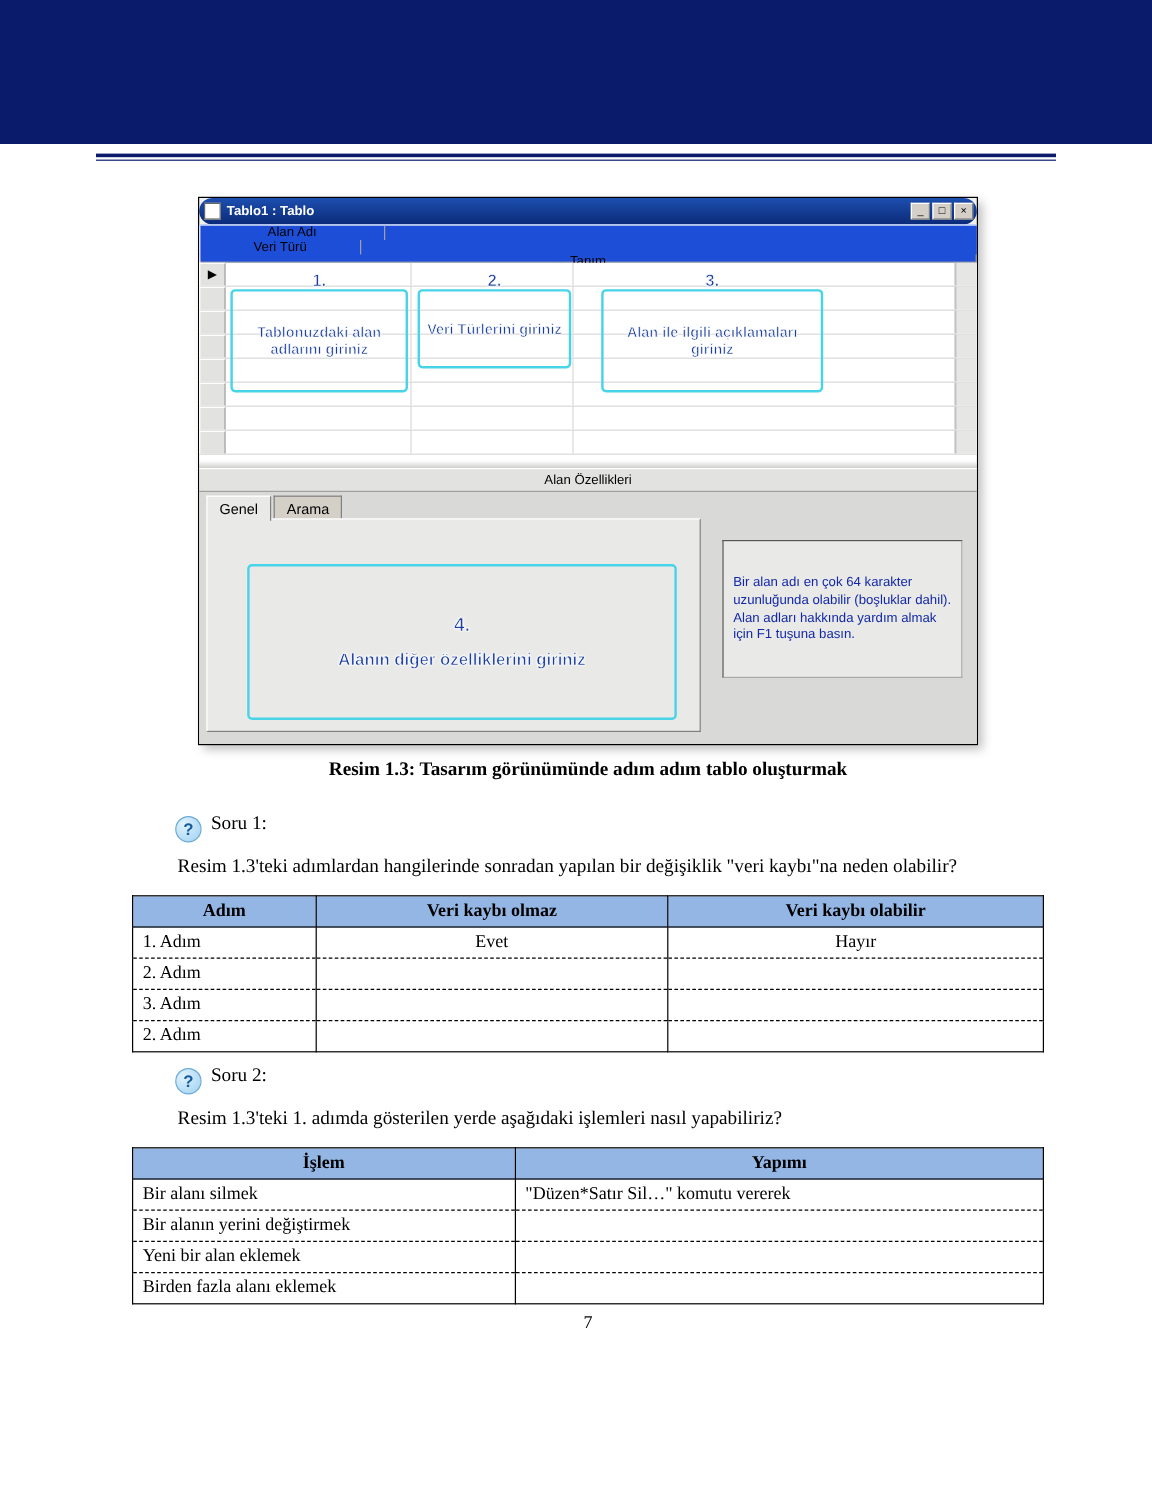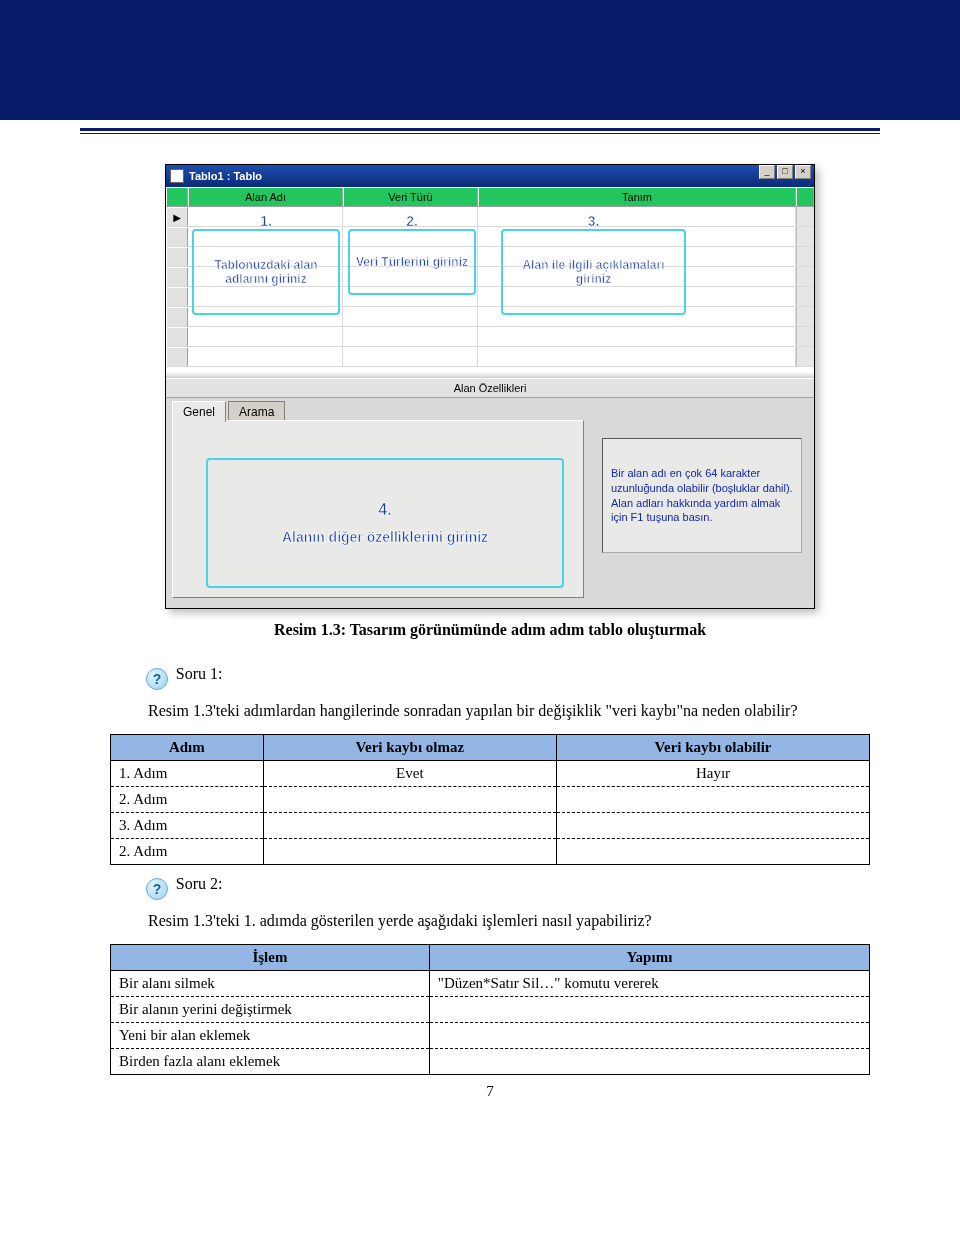--- a/index.html
+++ b/index.html
@@ -23,37 +23,38 @@
   .fig {
     width: 650px;
     background: #f0f0f0;
     border: 1px solid #000;
     box-shadow: 4px 4px 8px rgba(0,0,0,0.25);
     position: relative;
   }
   .fig-titlebar {
     height: 22px;
     background: linear-gradient(#1d4fb0, #0b2a78);
-    display: flex; justify-content: space-between;
+    display: flex; align-items: center; justify-content: space-between;
     padding: 0 3px 0 4px;
+    border-radius: 11px;
   }
   .fig-titlebar .t {
     color: white; font-family: Tahoma, Arial, sans-serif; font-size: 11px; font-weight: bold;
     display: flex; align-items: center; gap: 5px;
   }
   .app-ico { width: 14px; height: 14px; background: #fff; border: 1px solid #666; display:inline-block; }
   .winbtns { display:flex; gap:2px; }
   .winbtn {
     width: 16px; height: 14px; background: #d4d0c8; border: 1px solid #fff;
     border-right-color:#808080; border-bottom-color:#808080;
     font-family: Arial; font-size:9px; line-height:11px; text-align:center; color:#000;
   }
   .fig-headers {
-    display:flex; height:20px; background:#22c55e; font-family: Tahoma, Arial, sans-serif; font-size:11px;
-    border-top:1px solid #fff; border-bottom:1px solid #a0a0a0;
+    display:flex; height:32px; background:#1d4ed8; font-family: Tahoma, Arial, sans-serif; font-size:11px;
+    border-top:1px solid #fff; border-bottom:1px solid #a0a0a0;flex-direction:column;
   }
   .fig-headers div {
     border-right:1px solid #a0a0a0; border-left:1px solid #fff;
     display:flex; align-items:center; justify-content:center;
   }
   .hc0{width:22px;}
   .hc1{width:155px;}
   .hc2{width:135px;}
   .hc3{flex:1;}
   .hcS{width:18px;}

